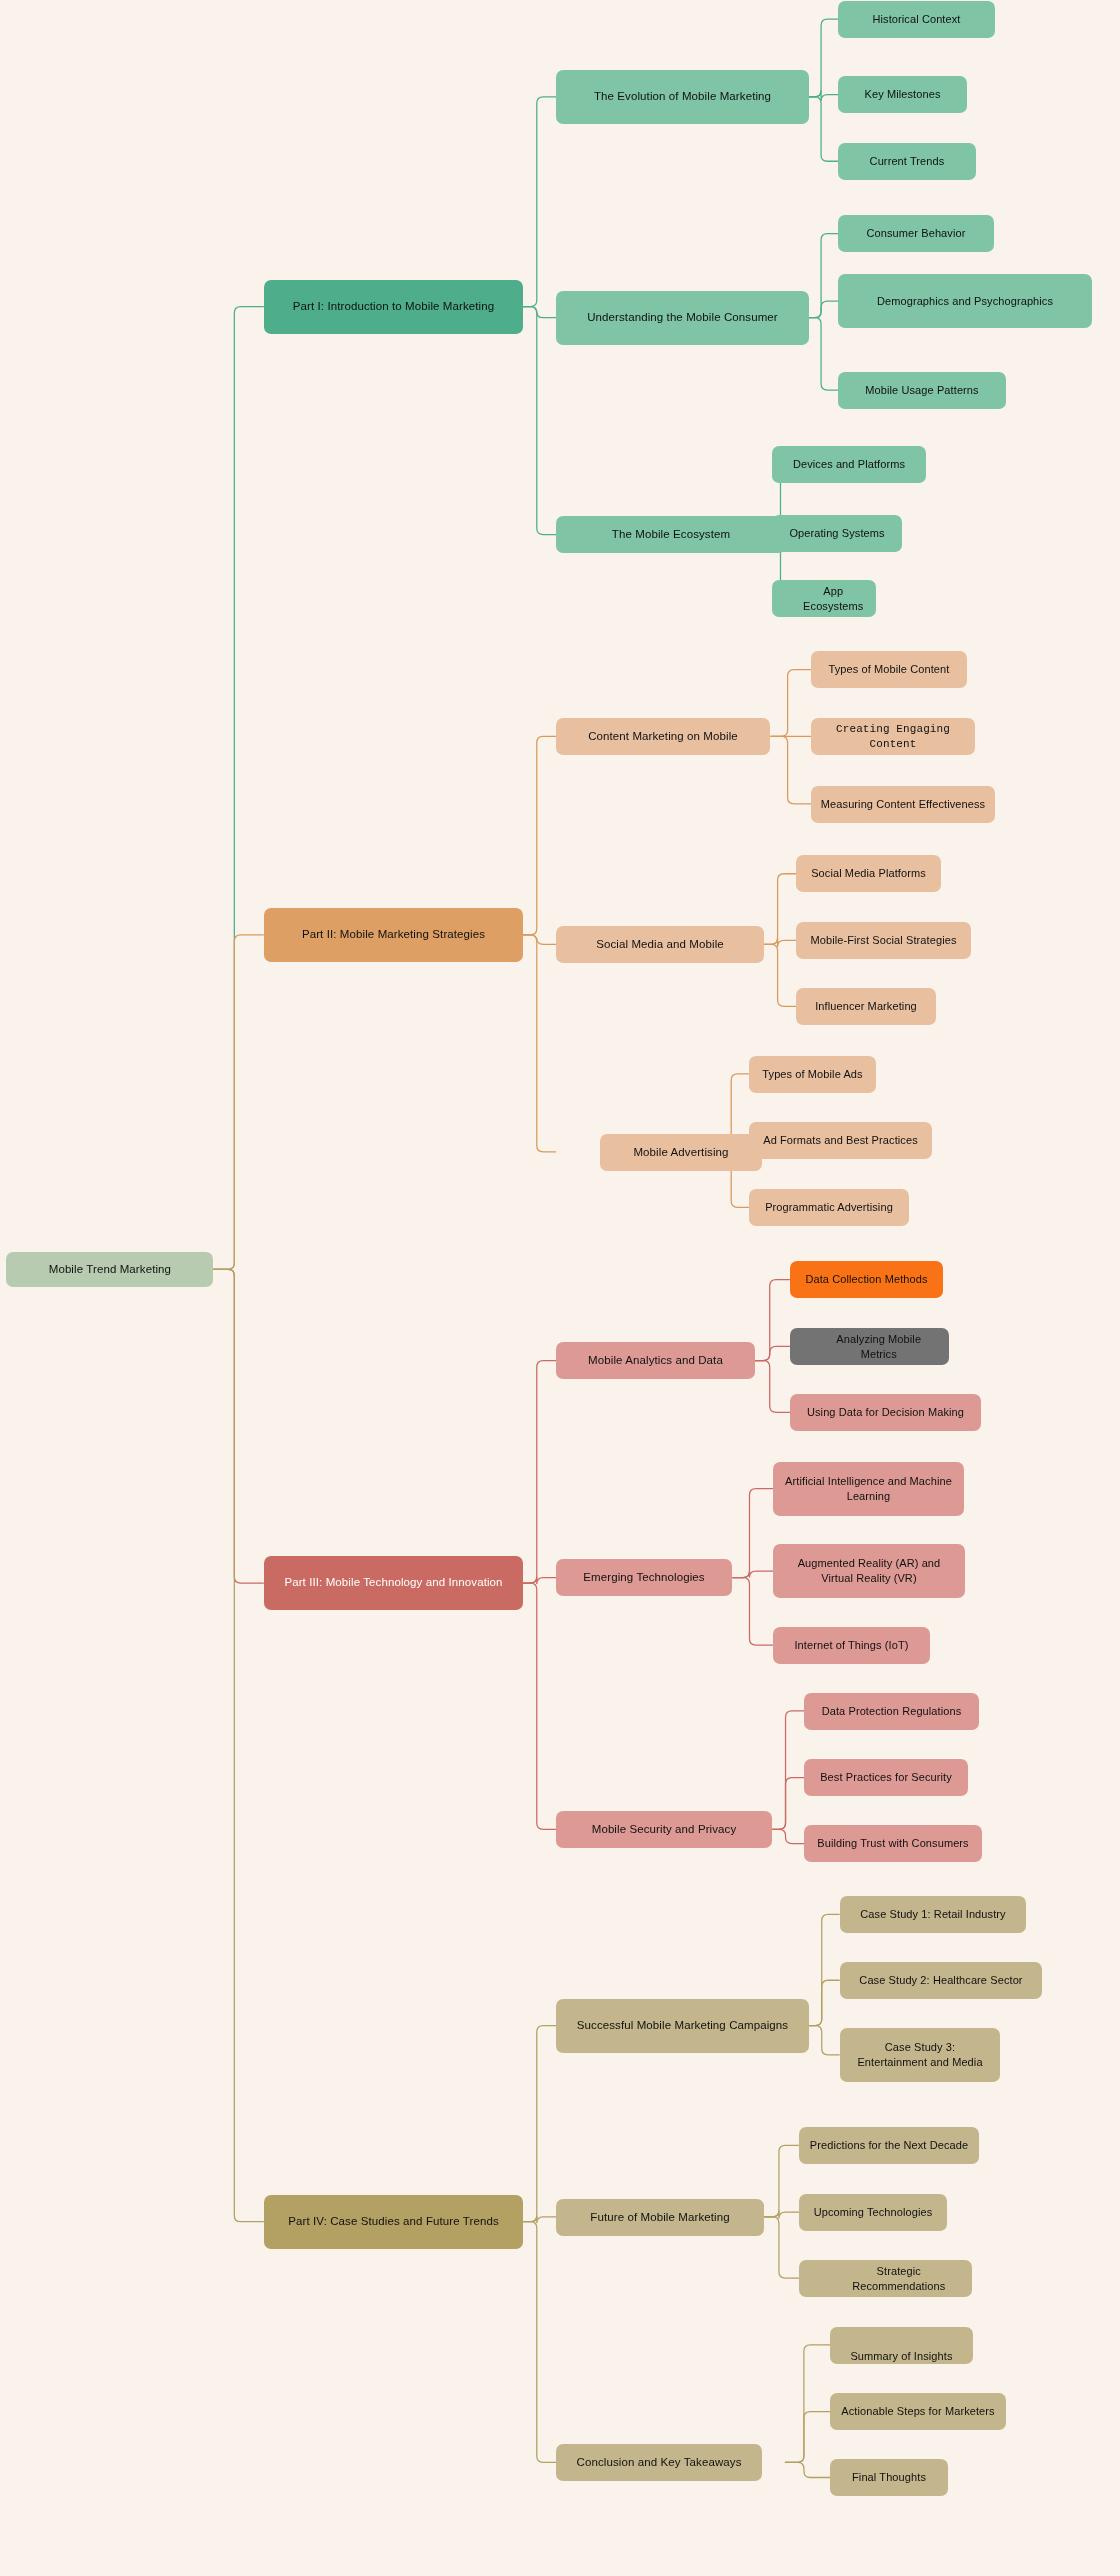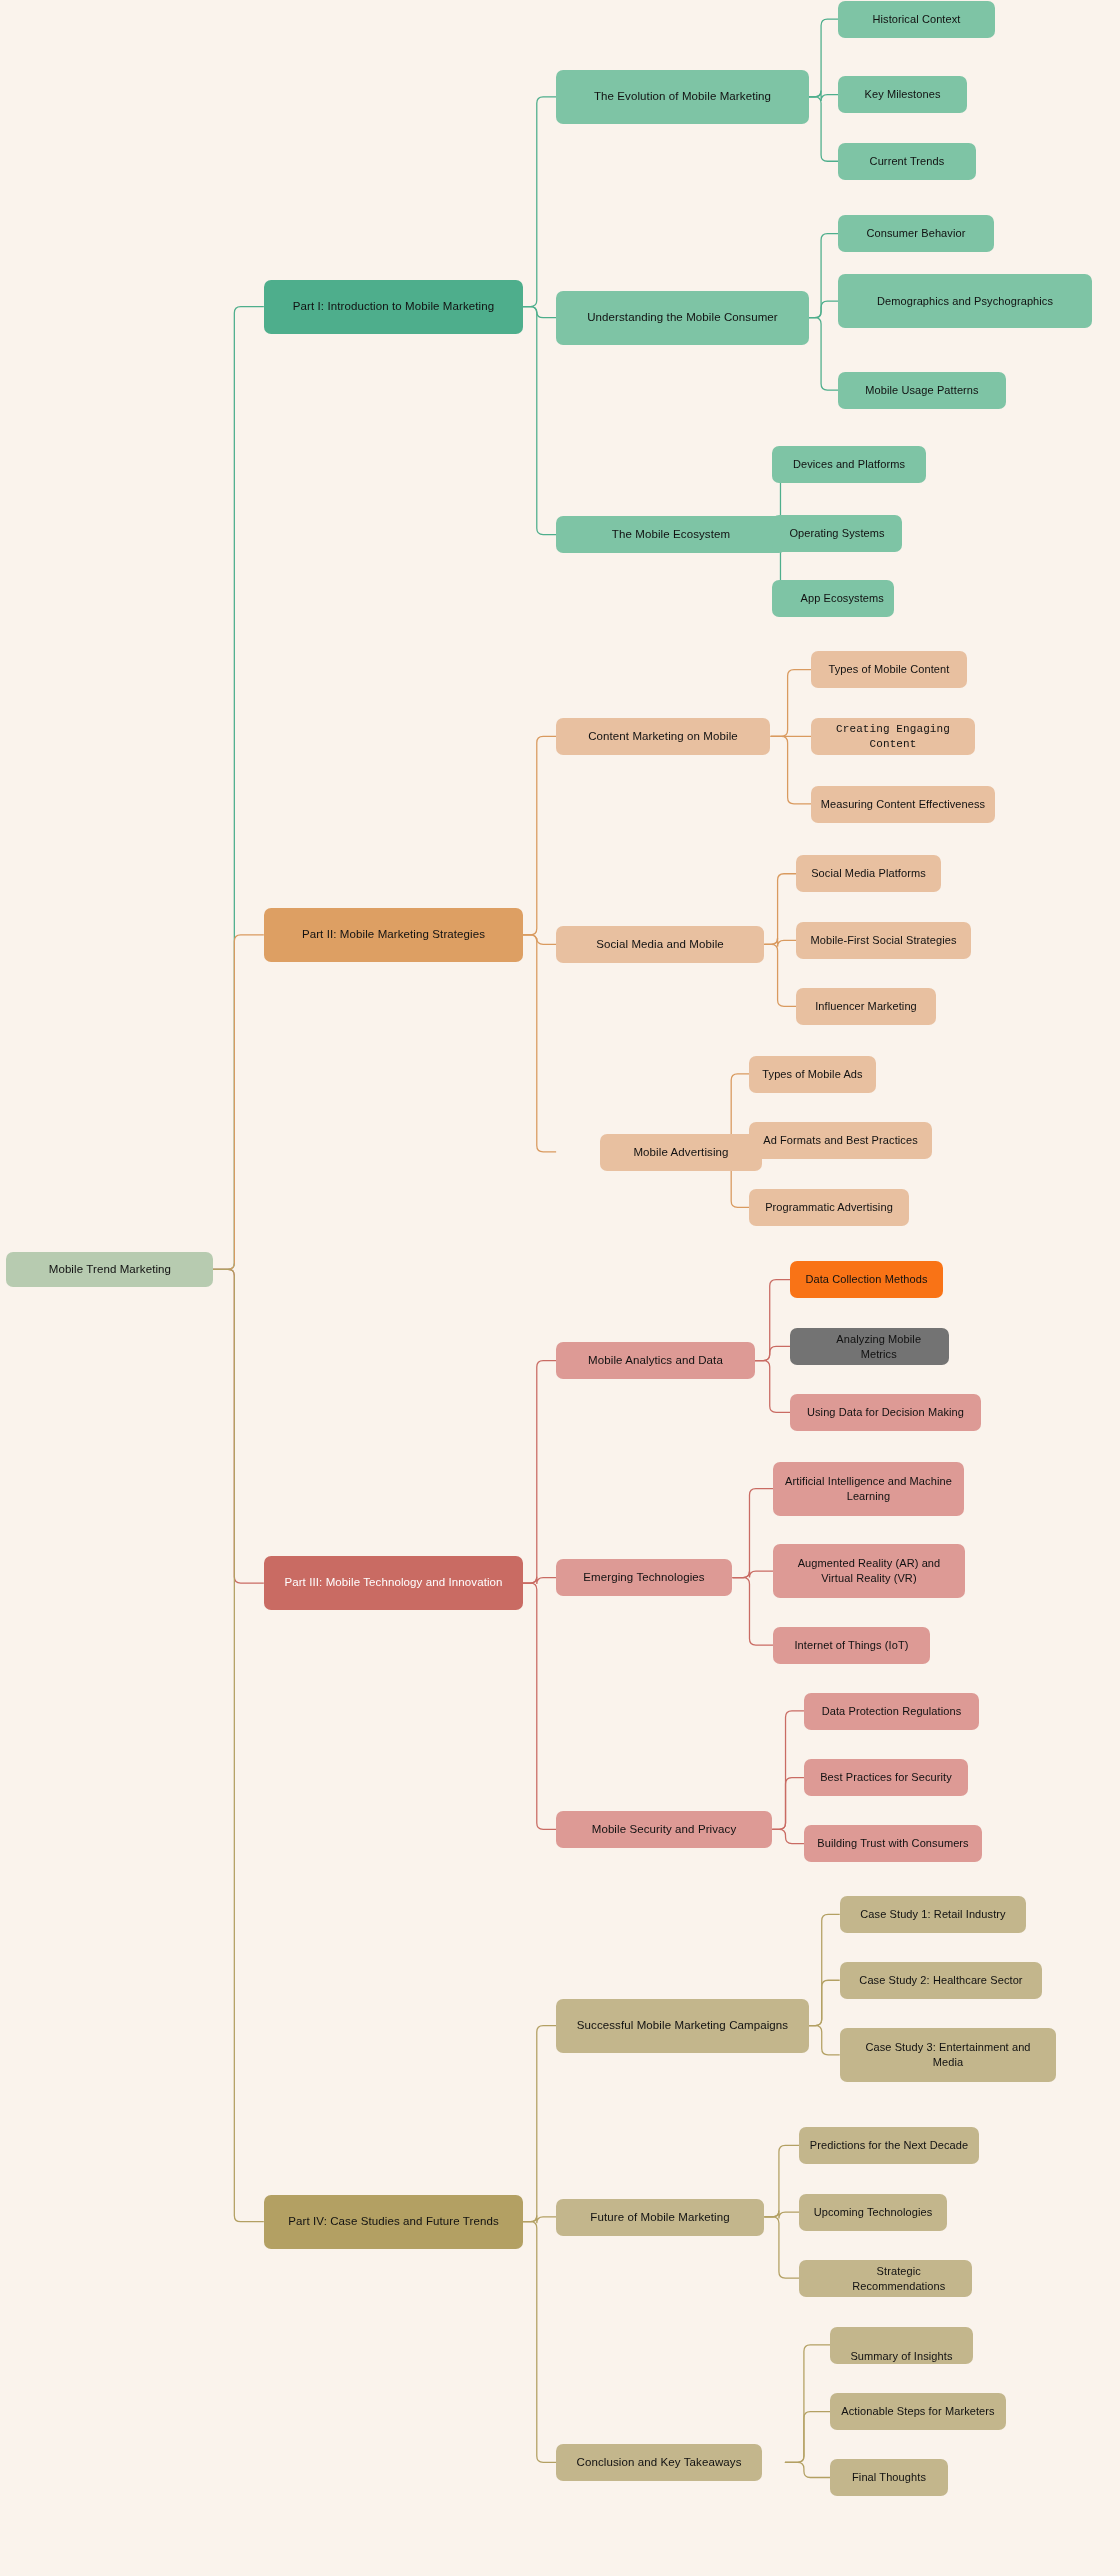--- a/index.html
+++ b/index.html
@@ -117,21 +117,21 @@
       <div class="node lvl3" style="left: 838px; top: 0.8px; width: 157px; height: 37px; background: rgb(126, 196, 165);"><span>Historical Context</span></div>
       <div class="node lvl3" style="left: 838px; top: 76px; width: 129px; height: 37px; background: rgb(126, 196, 165);"><span>Key Milestones</span></div>
       <div class="node lvl3" style="left: 838px; top: 143px; width: 138px; height: 37px; background: rgb(126, 196, 165);"><span>Current Trends</span></div>
       <div class="node lvl2" style="left: 556px; top: 291px; width: 253px; height: 54px; background: rgb(126, 196, 165);"><span>Understanding the Mobile Consumer</span></div>
       <div class="node lvl3" style="left: 838px; top: 215px; width: 156px; height: 37px; background: rgb(126, 196, 165);"><span>Consumer Behavior</span></div>
       <div class="node lvl3" style="left: 838px; top: 274px; width: 254px; height: 54px; background: rgb(126, 196, 165);"><span>Demographics and Psychographics</span></div>
       <div class="node lvl3" style="left: 838px; top: 372px; width: 168px; height: 37px; background: rgb(126, 196, 165);"><span>Mobile Usage Patterns</span></div>
       <div class="node lvl2" style="left: 556px; top: 516px; width: 230px; height: 37px; background: rgb(126, 196, 165);"><span>The Mobile Ecosystem</span></div>
       <div class="node lvl3" style="left: 772px; top: 446px; width: 154px; height: 37px; background: rgb(126, 196, 165);"><span>Devices and Platforms</span></div>
       <div class="node lvl3" style="left: 772px; top: 515px; width: 130px; height: 37px; background: rgb(126, 196, 165);"><span>Operating Systems</span></div>
-      <div class="node lvl3" style="left: 772px; top: 580px; width: 122px; height: 37px; background: rgb(126, 196, 165); padding-left: 28px;"><span>App Ecosystems</span></div>
+      <div class="node lvl3" style="left: 772px; top: 580px; width: 104px; height: 37px; background: rgb(126, 196, 165); padding-left: 28px;"><span>App Ecosystems</span></div>
       <div class="node lvl1" style="left: 264px; top: 908px; width: 259px; height: 54px; background: rgb(221, 159, 99);"><span>Part II: Mobile Marketing Strategies</span></div>
       <div class="node lvl2" style="left: 556px; top: 718px; width: 214px; height: 37px; background: rgb(232, 192, 160);"><span>Content Marketing on Mobile</span></div>
       <div class="node lvl3" style="left: 811px; top: 651px; width: 156px; height: 37px; background: rgb(232, 192, 160);"><span>Types of Mobile Content</span></div>
       <div class="node lvl3" style="left: 811px; top: 718px; width: 164px; height: 37px; background: rgb(232, 192, 160); font-family: Liberation Mono, monospace;"><span>Creating Engaging Content</span></div>
       <div class="node lvl3" style="left: 811px; top: 786px; width: 184px; height: 37px; background: rgb(232, 192, 160);"><span>Measuring Content Effectiveness</span></div>
       <div class="node lvl2" style="left: 556px; top: 926px; width: 208px; height: 37px; background: rgb(232, 192, 160);"><span>Social Media and Mobile</span></div>
       <div class="node lvl3" style="left: 796px; top: 855px; width: 145px; height: 37px; background: rgb(232, 192, 160);"><span>Social Media Platforms</span></div>
       <div class="node lvl3" style="left: 796px; top: 922px; width: 175px; height: 37px; background: rgb(232, 192, 160);"><span>Mobile-First Social Strategies</span></div>
       <div class="node lvl3" style="left: 796px; top: 988px; width: 140px; height: 37px; background: rgb(232, 192, 160);"><span>Influencer Marketing</span></div>
       <div class="node lvl2" style="left: 556px; top: 1134px; width: 162px; height: 37px; background: rgb(232, 192, 160); margin-left: 44px;"><span>Mobile Advertising</span></div>
@@ -148,21 +148,21 @@
       <div class="node lvl3" style="left: 773px; top: 1544px; width: 192px; height: 54px; background: rgb(221, 154, 149);"><span>Augmented Reality (AR) and Virtual Reality (VR)</span></div>
       <div class="node lvl3" style="left: 773px; top: 1627px; width: 157px; height: 37px; background: rgb(221, 154, 149);"><span>Internet of Things (IoT)</span></div>
       <div class="node lvl2" style="left: 556px; top: 1811px; width: 216px; height: 37px; background: rgb(221, 154, 149);"><span>Mobile Security and Privacy</span></div>
       <div class="node lvl3" style="left: 804px; top: 1693px; width: 175px; height: 37px; background: rgb(221, 154, 149);"><span>Data Protection Regulations</span></div>
       <div class="node lvl3" style="left: 804px; top: 1759px; width: 164px; height: 37px; background: rgb(221, 154, 149);"><span>Best Practices for Security</span></div>
       <div class="node lvl3" style="left: 804px; top: 1825px; width: 178px; height: 37px; background: rgb(221, 154, 149);"><span>Building Trust with Consumers</span></div>
       <div class="node lvl1" style="left: 264px; top: 2195px; width: 259px; height: 54px; background: rgb(179, 160, 99);"><span>Part IV: Case Studies and Future Trends</span></div>
       <div class="node lvl2" style="left: 556px; top: 1999px; width: 253px; height: 54px; background: rgb(195, 182, 140);"><span>Successful Mobile Marketing Campaigns</span></div>
       <div class="node lvl3" style="left: 840px; top: 1896px; width: 186px; height: 37px; background: rgb(195, 182, 140);"><span>Case Study 1: Retail Industry</span></div>
       <div class="node lvl3" style="left: 840px; top: 1962px; width: 202px; height: 37px; background: rgb(195, 182, 140);"><span>Case Study 2: Healthcare Sector</span></div>
-      <div class="node lvl3" style="left: 840px; top: 2028px; width: 216px; height: 54px; background: rgb(195, 182, 140); justify-content: flex-end;"><span>Case Study 3: Entertainment and Media</span></div>
+      <div class="node lvl3" style="left: 840px; top: 2028px; width: 160px; height: 54px; background: rgb(195, 182, 140); justify-content: flex-end;"><span>Case Study 3: Entertainment and Media</span></div>
       <div class="node lvl2" style="left: 556px; top: 2199px; width: 208px; height: 37px; background: rgb(195, 182, 140);"><span>Future of Mobile Marketing</span></div>
       <div class="node lvl3" style="left: 799px; top: 2127px; width: 180px; height: 37px; background: rgb(195, 182, 140);"><span>Predictions for the Next Decade</span></div>
       <div class="node lvl3" style="left: 799px; top: 2194px; width: 148px; height: 37px; background: rgb(195, 182, 140);"><span>Upcoming Technologies</span></div>
       <div class="node lvl3" style="left: 799px; top: 2260px; width: 173px; height: 37px; background: rgb(195, 182, 140); padding-left: 36px;"><span>Strategic Recommendations</span></div>
       <div class="node lvl2" style="left: 556px; top: 2444px; width: 206px; height: 37px; background: rgb(195, 182, 140);"><span>Conclusion and Key Takeaways</span></div>
       <div class="node lvl3" style="left: 830px; top: 2327px; width: 143px; height: 37px; background: rgb(195, 182, 140); align-items: flex-end;"><span>Summary of Insights</span></div>
       <div class="node lvl3" style="left: 830px; top: 2393px; width: 176px; height: 37px; background: rgb(195, 182, 140);"><span>Actionable Steps for Marketers</span></div>
       <div class="node lvl3" style="left: 830px; top: 2459px; width: 118px; height: 37px; background: rgb(195, 182, 140);"><span>Final Thoughts</span></div>
       <div class="node node-root" style="left: 6.4px; top: 1252px; width: 207px; height: 35px; background: rgb(183, 203, 176);"><span>Mobile Trend Marketing</span></div>
     </div>

